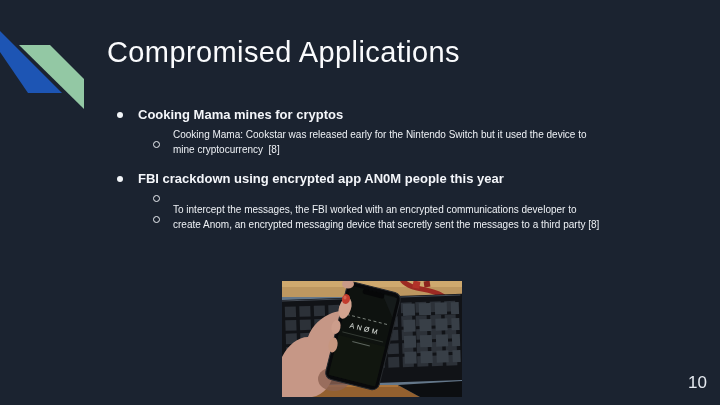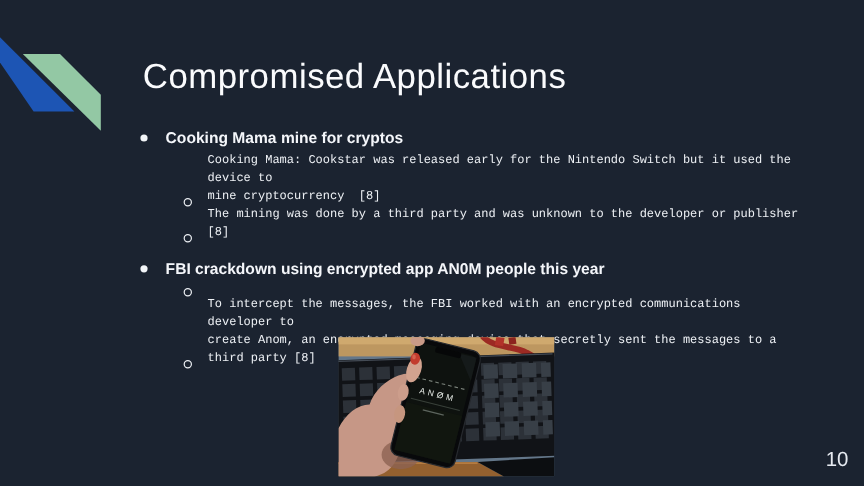--- a/index.html
+++ b/index.html
@@ -3,36 +3,36 @@
 <meta charset="utf-8">
 <style>
   html,body{margin:0;padding:0;background:#10151f;}
   .slide{
     position:relative;width:720px;height:405px;overflow:hidden;
     background:#1b2330;
     font-family:"Liberation Sans",sans-serif;
   }
   .ornament{position:absolute;left:0;top:0;}
   .title{
-    position:absolute;left:107px;top:36px;margin:12px;
+    position:absolute;left:107px;top:36px;margin:0;
     font-size:29px;font-weight:400;letter-spacing:0.4px;
     color:#fafbfd;
   }
   .content{position:absolute;left:117px;top:106px;width:560px;}
   .group{margin-bottom:13px;}
   .main-row{display:flex;align-items:flex-start;}
   .main-dot{
     width:6px;height:6px;border-radius:50%;background:#f2f5f8;
     margin:6px 15px 0 0;flex-shrink:0;
   }
   .main-heading{
     font-size:13px;line-height:17px;font-weight:700;color:#f4f6fa;
   }
   .sub-list{margin:4px 0 0 36px;}
-  .sub-row{display:flex;align-items:flex-end;font-family:Liberation Mono, monospace;}
+  .sub-row{display:flex;align-items:center;}
   .sub-circle{
     width:5px;height:5px;border:1.3px solid #edf0f4;border-radius:50%;
     margin:4px 13px 0 0;flex-shrink:0;background:transparent;
   }
   .sub-text{
     font-size:10px;line-height:15px;color:#eef1f5;white-space:pre-wrap;
   }
   .photo{position:absolute;left:282px;top:281px;width:180px;height:116px;}
   .page-number{
     position:absolute;right:13px;bottom:12px;
@@ -49,31 +49,27 @@
     <polygon points="19,45 50,45 84,79 84,109" fill="#93c8a4"></polygon>
   </svg>
 
   <h1 class="title">Compromised Applications</h1>
 
   <div class="content">
 
     <div class="group">
       <div class="main-row">
         <span class="main-dot"></span>
-        <span class="main-heading">Cooking Mama mine for cryptos</span>
+        <span class="main-heading">Cooking Mama mines for cryptos</span>
       </div>
       <div class="sub-list">
         <div class="sub-row">
           <span class="sub-circle"></span>
           <span class="sub-text">Cooking Mama: Cookstar was released early for the Nintendo Switch but it used the device to
 mine cryptocurrency  [8]</span>
-        </div>
-        <div class="sub-row">
-          <span class="sub-circle"></span>
-          <span class="sub-text">The mining was done by a third party and was unknown to the developer or publisher [8]</span>
         </div>
       </div>
     </div>
 
     <div class="group">
       <div class="main-row">
         <span class="main-dot"></span>
         <span class="main-heading">FBI crackdown using encrypted app AN0M people this year</span>
       </div>
       <div class="sub-list">

